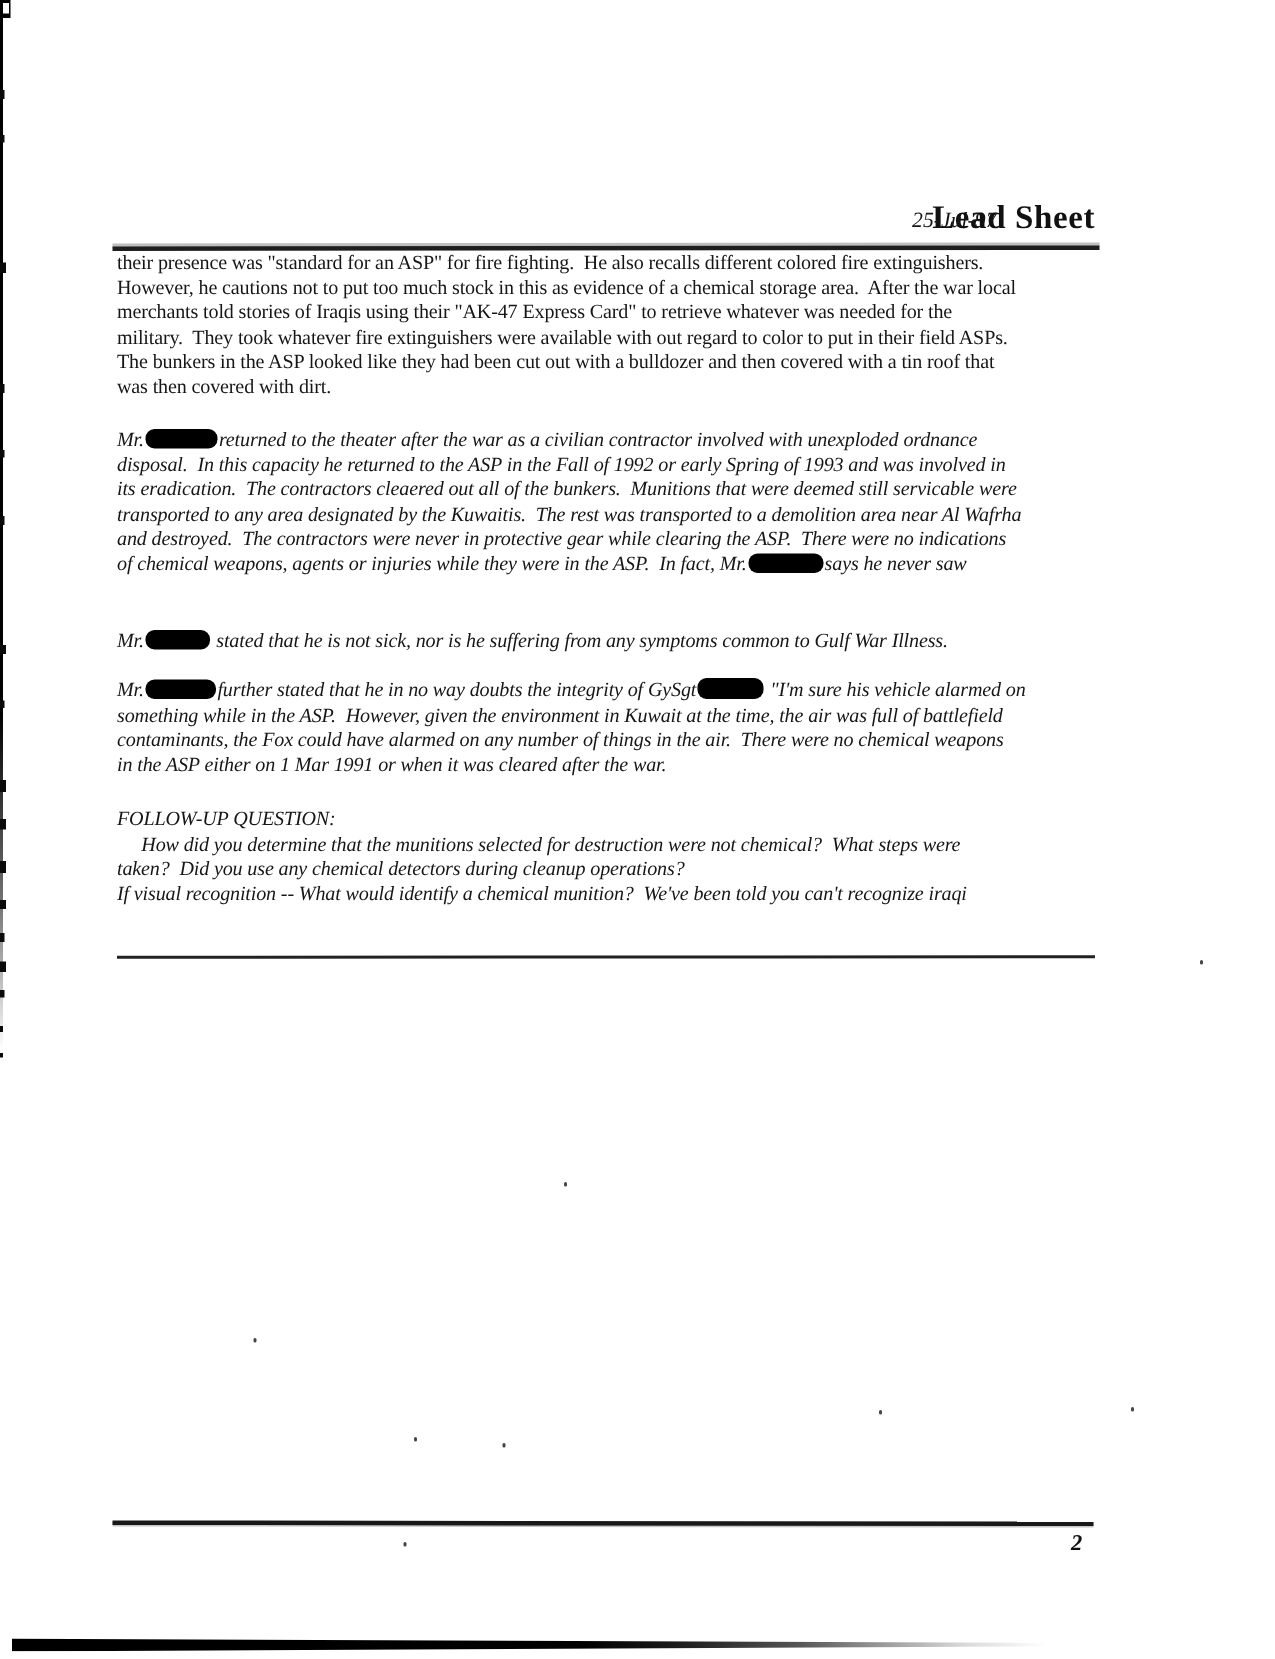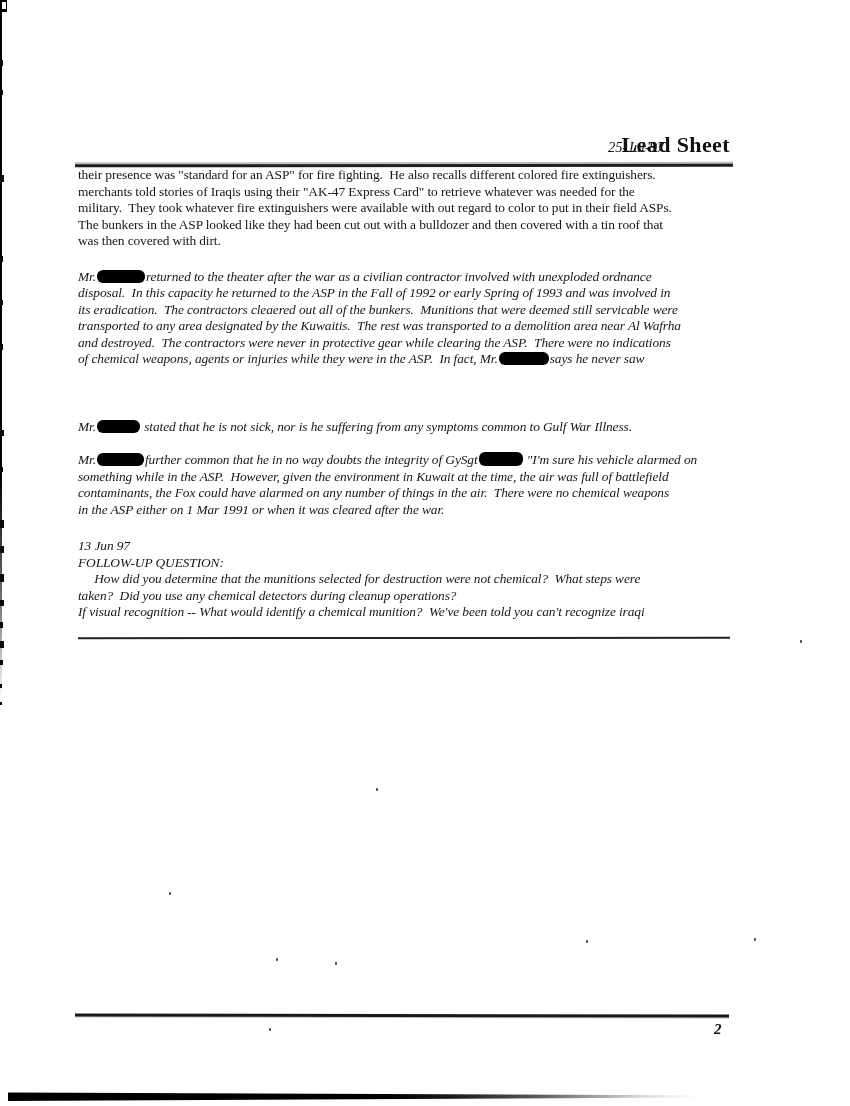--- a/index.html
+++ b/index.html
@@ -105,20 +105,21 @@
       <div class="speck" style="left: 269px; top: 1028px; width: 2px; height: 3px;"></div>
     </div>
 
   <div class="doc-title">Lead Sheet</div>
   <div class="doc-date">25-Jul-97</div>
   <div class="rule header"></div>
 
   <div class="text-block" style="top:167px">
       <div class="doc-paragraph">
         <div class="doc-line"><span>their presence was "standard for an ASP" for fire fighting.  He also recalls different colored fire extinguishers.</span></div>
+        <div class="doc-line"><span>However, he cautions not to put too much stock in this as evidence of a chemical storage area.  After the war local</span></div>
         <div class="doc-line"><span>merchants told stories of Iraqis using their "AK-47 Express Card" to retrieve whatever was needed for the</span></div>
         <div class="doc-line"><span>military.  They took whatever fire extinguishers were available with out regard to color to put in their field ASPs.</span></div>
         <div class="doc-line"><span>The bunkers in the ASP looked like they had been cut out with a bulldozer and then covered with a tin roof that</span></div>
         <div class="doc-line"><span>was then covered with dirt.</span></div>
       </div>
       <div class="doc-paragraph">
         <div class="doc-line"><span>Mr.</span><span class="redaction" style="width: 48px;"></span><span>returned to the theater after the war as a civilian contractor involved with unexploded ordnance</span></div>
         <div class="doc-line"><span>disposal.  In this capacity he returned to the ASP in the Fall of 1992 or early Spring of 1993 and was involved in</span></div>
         <div class="doc-line"><span>its eradication.  The contractors cleaered out all of the bunkers.  Munitions that were deemed still servicable were</span></div>
         <div class="doc-line"><span>transported to any area designated by the Kuwaitis.  The rest was transported to a demolition area near Al Wafrha</span></div>
@@ -126,29 +127,28 @@
         <div class="doc-line"><span>of chemical weapons, agents or injuries while they were in the ASP.  In fact, Mr.</span><span class="redaction" style="width: 50px;"></span><span>says he never saw</span></div>
       </div>
     </div>
   <div class="text-block" style="top:419px">
       <div class="doc-paragraph">
         <div class="doc-line"><span>Mr.</span><span class="redaction" style="width: 43px;"></span><span> stated that he is not sick, nor is he suffering from any symptoms common to Gulf War Illness.</span></div>
       </div>
     </div>
   <div class="text-block" style="top:452px">
       <div class="doc-paragraph">
-        <div class="doc-line"><span>Mr.</span><span class="redaction" style="width: 47px;"></span><span>further common that he in no way doubts the integrity of GySgt</span><span class="redaction" style="width: 44px; height: 14px;"></span><span> "I'm sure his vehicle alarmed on</span></div>
+        <div class="doc-line"><span>Mr.</span><span class="redaction" style="width: 47px;"></span><span>further stated that he in no way doubts the integrity of GySgt</span><span class="redaction" style="width: 44px; height: 14px;"></span><span> "I'm sure his vehicle alarmed on</span></div>
         <div class="doc-line"><span>something while in the ASP.  However, given the environment in Kuwait at the time, the air was full of battlefield</span></div>
         <div class="doc-line"><span>contaminants, the Fox could have alarmed on any number of things in the air.  There were no chemical weapons</span></div>
         <div class="doc-line"><span>in the ASP either on 1 Mar 1991 or when it was cleared after the war.</span></div>
       </div>
     </div>
   <div class="text-block" style="top:538px">
       <div class="doc-paragraph">
-        <div class="doc-line"><span>13 Jun 97</span></div>
         <div class="doc-line"><span>FOLLOW-UP QUESTION:</span></div>
         <div class="doc-line"><span>     How did you determine that the munitions selected for destruction were not chemical?  What steps were</span></div>
         <div class="doc-line"><span>taken?  Did you use any chemical detectors during cleanup operations?</span></div>
         <div class="doc-line"><span>If visual recognition -- What would identify a chemical munition?  We've been told you can't recognize iraqi</span></div>
       </div>
     </div>
 
   <div class="rule section"></div>
   <div class="rule footer"></div>
   <div class="pageno">2</div>

